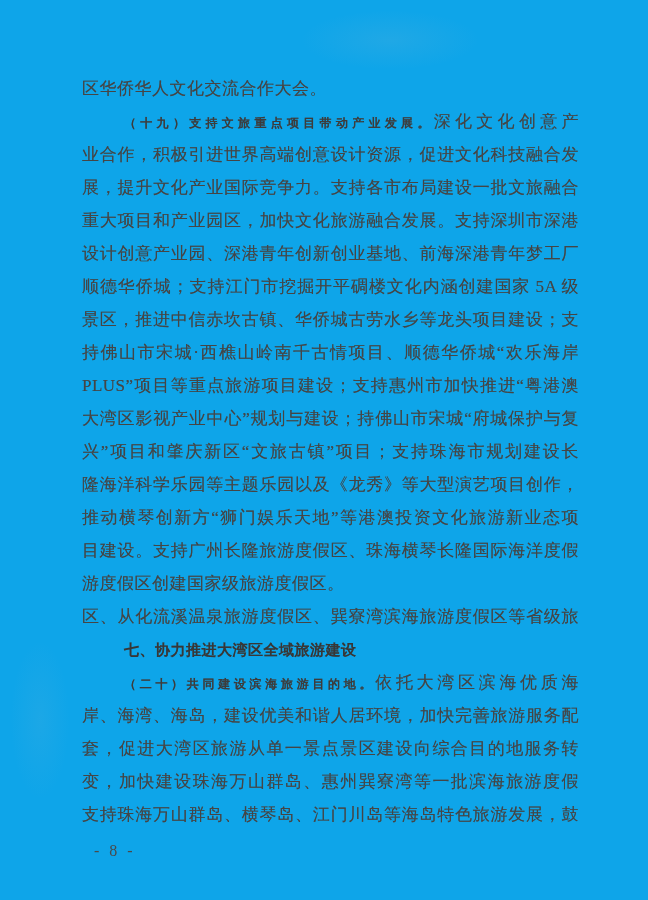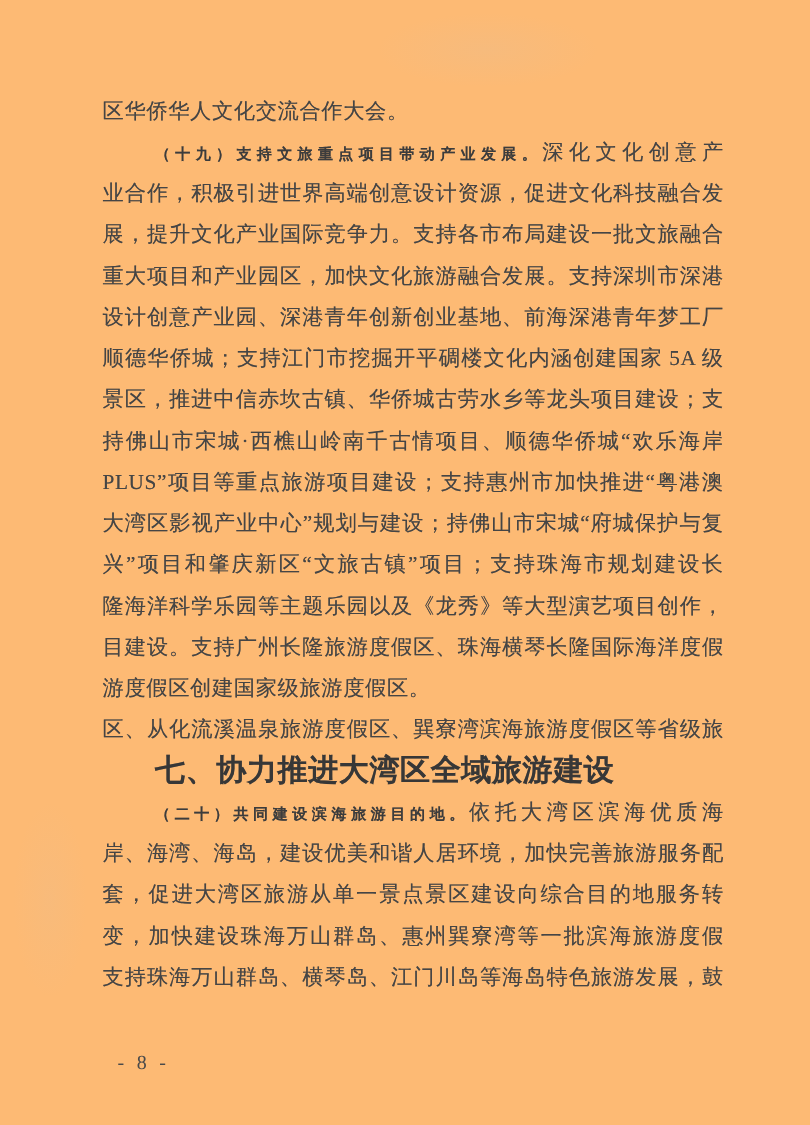--- a/index.html
+++ b/index.html
@@ -5,21 +5,21 @@
   * { margin: 0; padding: 0; box-sizing: border-box; }
   html, body { width: 648px; height: 900px; }
   body {
     background: #ffffff;
     font-family: "Liberation Serif", serif;
   }
   .page {
     position: relative;
     width: 648px;
     height: 900px;
-    background: #fdba74;
+    background: #0ea5e9;
     overflow: hidden;
   }
   
   .smudge {
     position: absolute;
     border-radius: 50%;
     pointer-events: none;
   }
   .smudge.s1 {
     left: 300px; top: 10px; width: 180px; height: 60px;
@@ -51,21 +51,21 @@
   }
   .indent { text-indent: 42px; }
   .lead {
     font-weight: bold;
     font-size: 12px;
     color: #3c3c3c;
   }
   .heading {
     font-family: "Liberation Sans", sans-serif;
     font-weight: bold;
-    font-size: 24px;
+    font-size: 15px;
     letter-spacing: 0.5px;
     color: #373737;
   }
   .footer {
     position: absolute;
     left: 94px;
     top: 842px;
     font-size: 16px;
     letter-spacing: 3px;
     color: #4a4a4a;
@@ -87,20 +87,21 @@
     <div class="ln just">展，提升文化产业国际竞争力。支持各市布局建设一批文旅融合</div>
     <div class="ln just">重大项目和产业园区，加快文化旅游融合发展。支持深圳市深港</div>
     <div class="ln just">设计创意产业园、深港青年创新创业基地、前海深港青年梦工厂</div>
     <div class="ln just">顺德华侨城；支持江门市挖掘开平碉楼文化内涵创建国家 5A 级</div>
     <div class="ln just">景区，推进中信赤坎古镇、华侨城古劳水乡等龙头项目建设；支</div>
     <div class="ln just">持佛山市宋城·西樵山岭南千古情项目、顺德华侨城“欢乐海岸</div>
     <div class="ln just">PLUS”项目等重点旅游项目建设；支持惠州市加快推进“粤港澳</div>
     <div class="ln just">大湾区影视产业中心”规划与建设；持佛山市宋城“府城保护与复</div>
     <div class="ln just">兴”项目和肇庆新区“文旅古镇”项目；支持珠海市规划建设长</div>
     <div class="ln just">隆海洋科学乐园等主题乐园以及《龙秀》等大型演艺项目创作，</div>
+    <div class="ln just">推动横琴创新方“狮门娱乐天地”等港澳投资文化旅游新业态项</div>
     <div class="ln just">目建设。支持广州长隆旅游度假区、珠海横琴长隆国际海洋度假</div>
     <div class="ln">游度假区创建国家级旅游度假区。</div>
     <div class="ln just">区、从化流溪温泉旅游度假区、巽寮湾滨海旅游度假区等省级旅</div>
 
     <div class="ln heading indent">七、协力推进大湾区全域旅游建设</div>
 
     <div class="ln just indent"><span class="lead">（二十）共同建设滨海旅游目的地。</span><span>依托大湾区滨海优质海</span></div>
 
     <div class="ln just">岸、海湾、海岛，建设优美和谐人居环境，加快完善旅游服务配</div>
     <div class="ln just">套，促进大湾区旅游从单一景点景区建设向综合目的地服务转</div>

